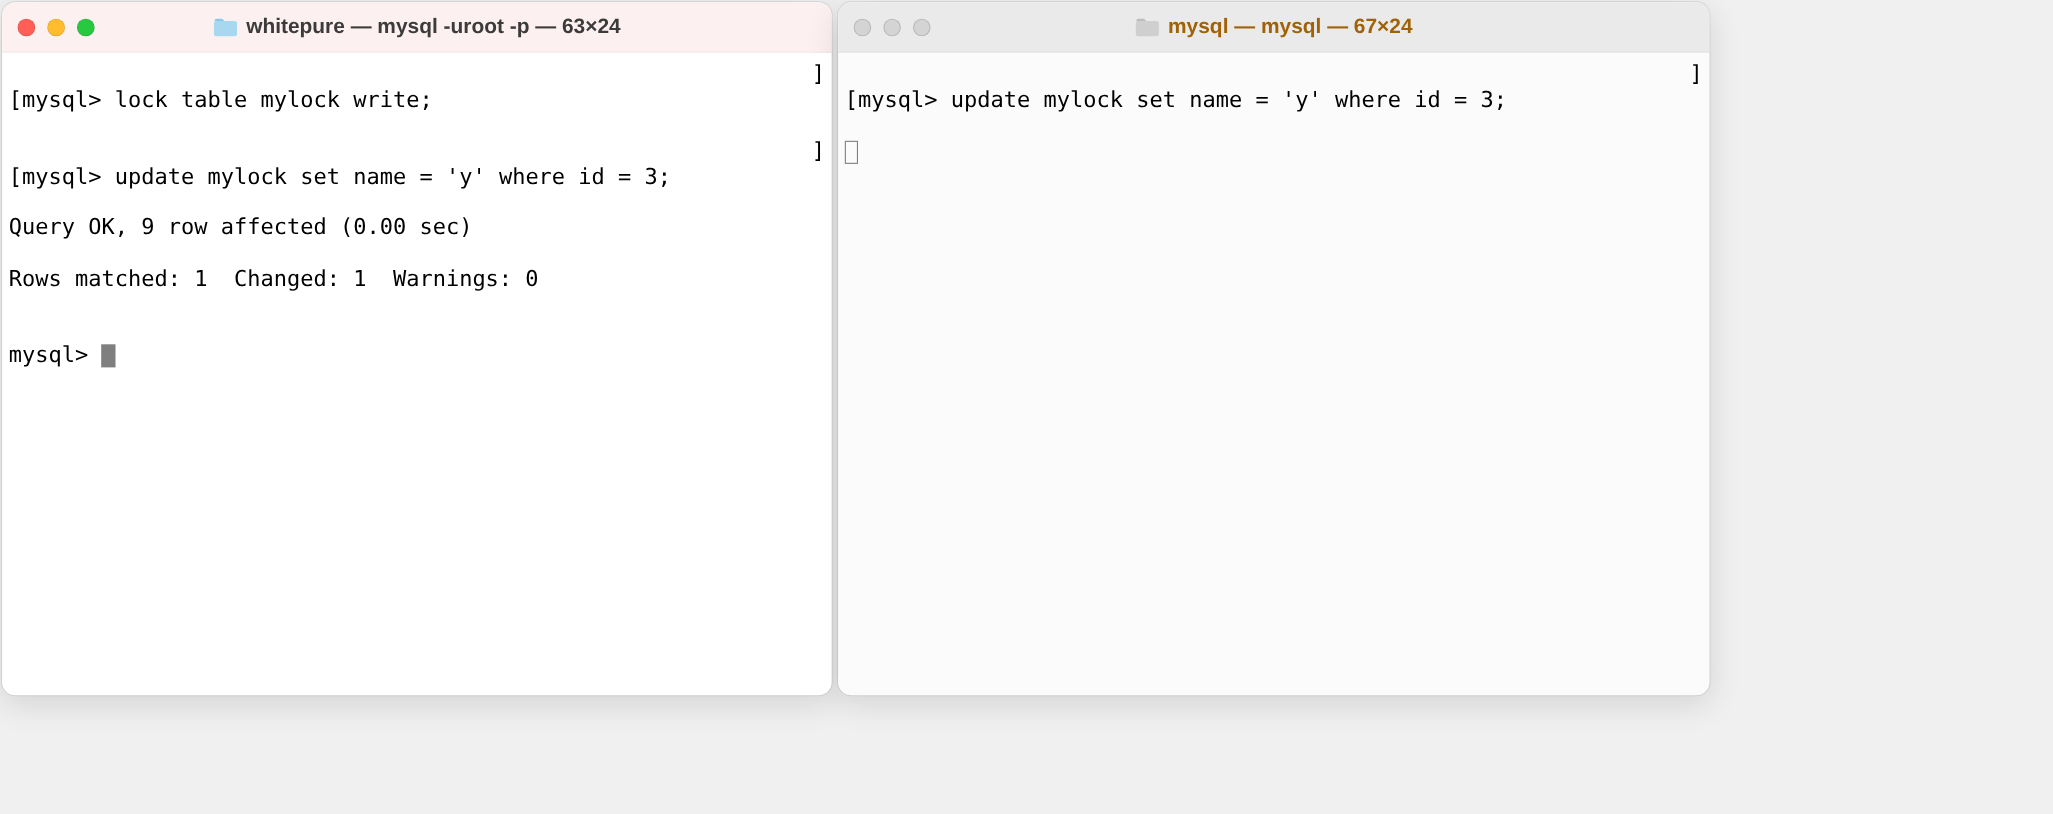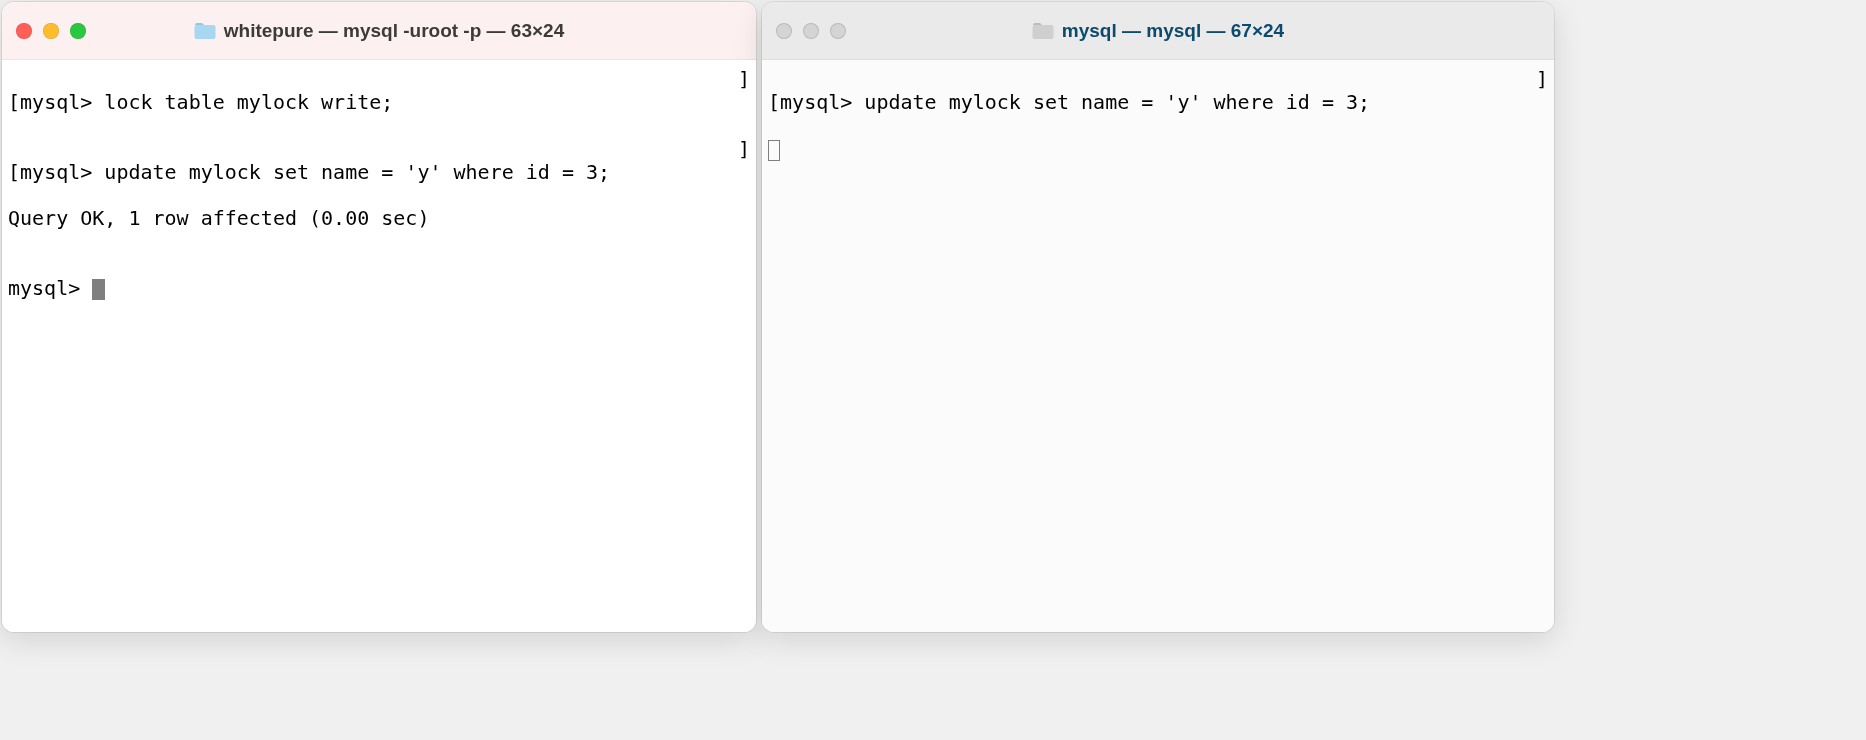--- a/index.html
+++ b/index.html
@@ -17,21 +17,21 @@
     border-radius: 12px;
     overflow: hidden;
     box-shadow: 0 0 0 1px rgba(0,0,0,0.08), 0 8px 30px rgba(0,0,0,0.12);
     background: #fff;
     margin: 2px;
   }
   .window.left { width: 754px; height: 630px; }
   .window.right { width: 792px; height: 630px; margin-left: 4px; }
 
   .titlebar {
-    height: 58px;
+    height: 46px;
     display: flex;
     align-items: center;
     padding: 0 14px;
     border-bottom: 1px solid rgba(0,0,0,0.05);
     flex-shrink: 0;
   }
   .titlebar.active { background: #fcf1f0; }
   .titlebar.inactive { background: #eaeaea; }
 
   .traffic-lights {
@@ -54,21 +54,21 @@
   }
 
   .title-center {
     flex: 1;
     display: flex;
     align-items: center;
     justify-content: center;
     gap: 8px;
     margin-left: -90px;
   }
-  .titlebar.inactive .title-center { color: #0c4a6e; }
+  .titlebar.inactive .title-center { color: #a16207; }
   .titlebar.active .title-center { color: #3b3b3b; }
 
   .folder-icon {
     width: 22px; height: 18px;
     display: inline-block;
     flex-shrink: 0;
   }
   .folder-icon.active svg .fbody { fill: #a7d8f0; }
   .folder-icon.active svg .ftab  { fill: #8cc9e6; }
   .folder-icon.inactive svg .fbody { fill: #cfcfcf; }
@@ -136,21 +136,22 @@
           <rect class="fbody" x="0.5" y="3" width="21" height="14" rx="2"></rect>
         </svg>
       </span>
       <span class="title-text">whitepure — mysql -uroot -p — 63×24</span>
     </div>
   </div>
   <div class="term-body">
 <span class="line"><span class="bracket">[</span><span>mysql&gt; </span><span>lock table mylock write;</span><span class="rbracket" style="top:8px">]</span></span>
 <span class="line"></span>
 <span class="line"><span class="bracket">[</span><span>mysql&gt; </span><span>update mylock set name = 'y' where id = 3;</span><span class="rbracket" style="top:calc(8px + 3 * 1.16em)">]</span></span>
-<span class="line">Query OK, 1 row affected (0.00 sec)</span>
+<span class="line">Query OK, 9 row affected (0.00 sec)</span>
+<span class="line">Rows matched: 1  Changed: 1  Warnings: 0</span>
 <span class="line"></span>
 <span class="line"><span>mysql&gt; </span><span class="cursor-block"></span></span>
   </div>
 </div>
 
 <div class="window right">
   <div class="titlebar inactive">
     <div class="traffic-lights">
       <span class="traffic-light tl-close inactive"></span>
       <span class="traffic-light tl-min inactive"></span>

